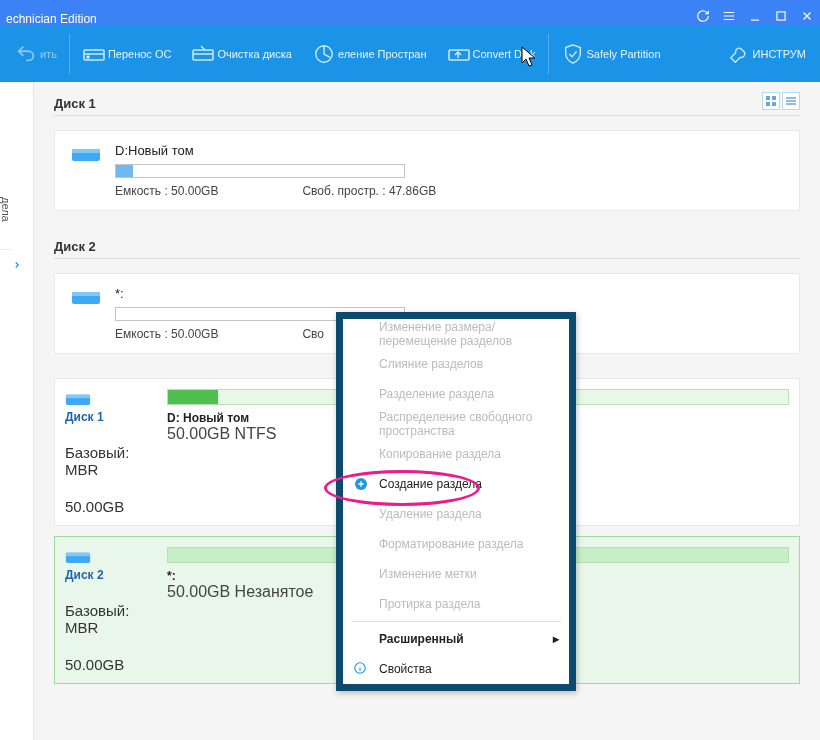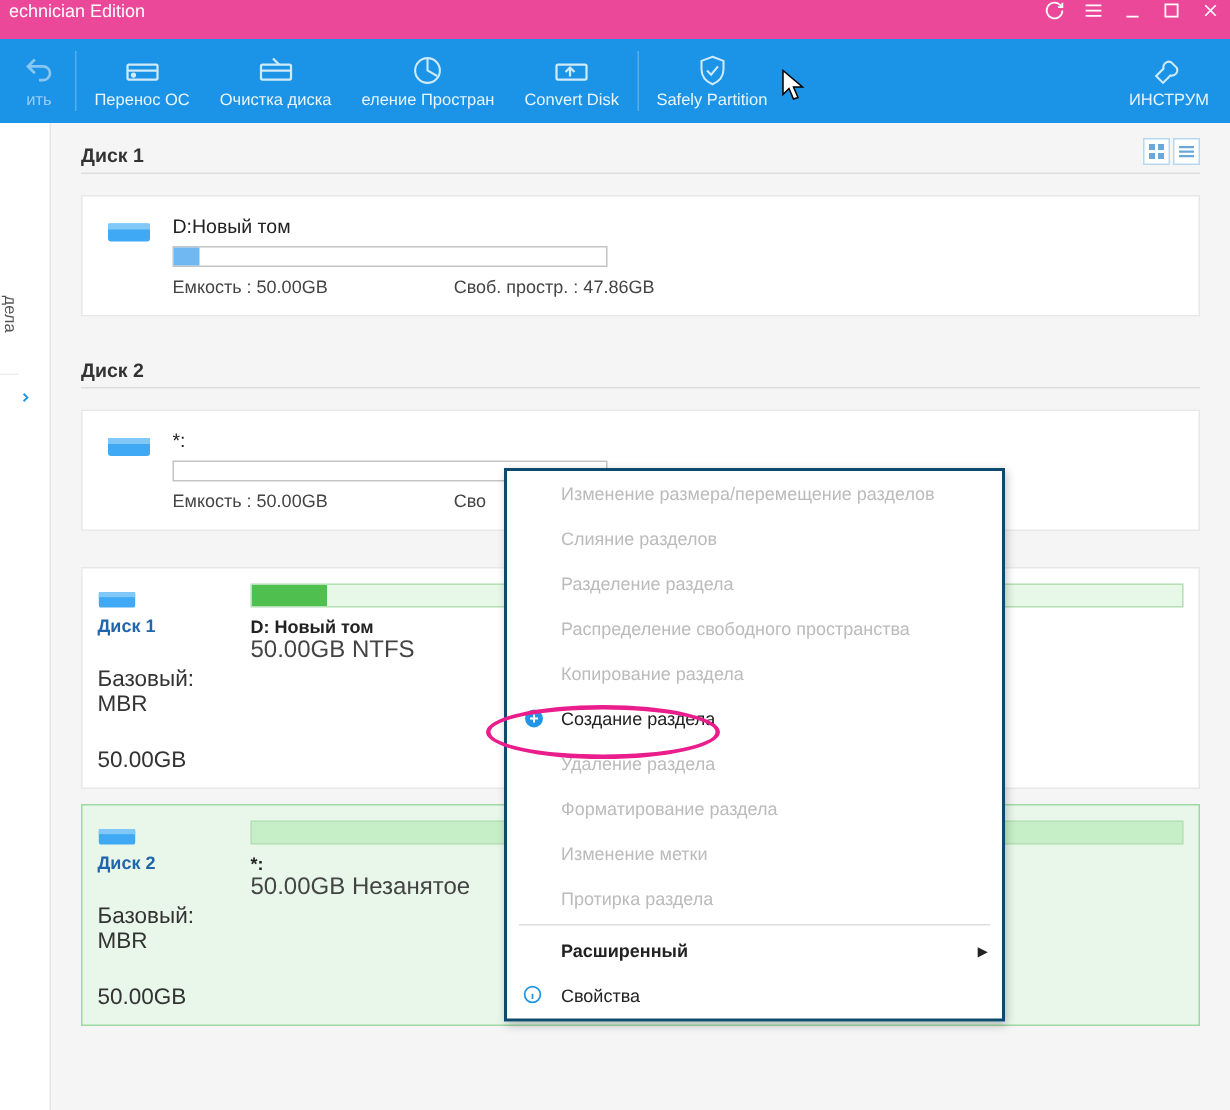--- a/index.html
+++ b/index.html
@@ -1,22 +1,22 @@
 <!DOCTYPE html>
 <html><head>
 <meta charset="utf-8">
 <style>
 *{box-sizing:border-box;margin:0;padding:0;font-family:"Segoe UI",Tahoma,sans-serif;font-size:12px}
 body{background:#f5f5f5;width:820px;height:740px;overflow:hidden}
-.titlebar{background:#ec4899;height:26px;display:flex;align-items:flex-start;color:#fff;padding:0 6px}
+.titlebar{background:#3b82f6;height:26px;display:flex;align-items:flex-end;color:#fff;padding:0 6px}
 .titlebar-title{flex:1;font-size:12px}
 .titlebar-icons{display:flex;gap:12px}
 .titlebar-icons span{cursor:pointer}
 .toolbar{background:#1b93e6;height:56px;display:flex;align-items:center;color:#dff1fb;padding:0 4px}
-.tool{display:flex;flex-direction:column;align-items:center;justify-content:center;height:56px;padding:0 10px;cursor:pointer;gap:2px}
+.tool{display:flex;flex-direction:row;align-items:center;justify-content:center;height:56px;padding:0 10px;cursor:pointer;gap:2px}
 .tool .ico{width:24px;height:24px;display:flex;align-items:center;justify-content:center;color:#cfeaf9}
 .tool .lbl{font-size:11px;color:#e8f5fd;white-space:nowrap}
 .tool-sep{width:1px;height:40px;background:rgba(255,255,255,.25);margin:0 2px}
 .tool.faded{opacity:.6}
 .spacer{flex:1}
 .main{display:flex;height:calc(740px - 82px)}
 .side{width:34px;background:#fff;border-right:1px solid #e5e5e5;padding-top:8px}
 .side-tab{height:80px;border-bottom:1px solid #eee;display:flex;align-items:center;justify-content:center;writing-mode:vertical-rl;font-size:11px;color:#555}
 .side-chevron{height:30px;display:flex;align-items:center;justify-content:center;color:#2196E6}
 .content{flex:1;background:#f5f5f5;padding:10px 20px;position:relative}
@@ -34,21 +34,21 @@
 .disk-summary{background:#fff;border:1px solid #e8e8e8;padding:10px;display:flex;gap:12px;margin-bottom:10px}
 .ds-left{width:90px}
 .ds-left .name{font-weight:700;font-size:12px;color:#2266aa}
 .ds-left .meta{font-size:15px;color:#333;margin-top:20px}
 .ds-bar{flex:1}
 .ds-bar-track{height:16px;border:1px solid #b7e0b7;background:#e8f8e8;margin-bottom:6px;position:relative}
 .ds-bar-fill{height:100%;background:#4fc04f}
 .ds-info{font-weight:700;font-size:12px;color:#222}
 .ds-sub{font-size:16px;color:#444}
 .disk-summary.sel{background:#e9f7ea;border-color:#9fd9a1}
-.ctx{position:absolute;left:302px;top:230px;width:334px;background:#fff;border:2px solid #0c4a6e;box-shadow:1px 2px 6px rgba(0,0,0,.25);z-index:10}
+.ctx{position:absolute;left:302px;top:230px;width:240px;background:#fff;border:7px solid #0c4a6e;box-shadow:1px 2px 6px rgba(0,0,0,.25);z-index:10}
 .ctx-item{height:30px;display:flex;align-items:center;padding-left:36px;font-size:12px;color:#555;cursor:pointer;position:relative}
 .ctx-item.dis{color:#bbb;cursor:default}
 .ctx-item.hl{color:#222}
 .ctx-item .pre{position:absolute;left:10px;width:16px;height:16px}
 .ctx-item .arrow{position:absolute;right:10px}
 .ctx-sep{height:1px;background:#ddd;margin:2px 8px}
 .highlight-ring{position:absolute;left:290px;top:388px;width:156px;height:36px;border:3px solid #e91e8c;border-radius:50%;z-index:11;pointer-events:none}
 .cursor{position:absolute;left:521px;top:46px;z-index:20;pointer-events:none}
 </style>
 </head>

